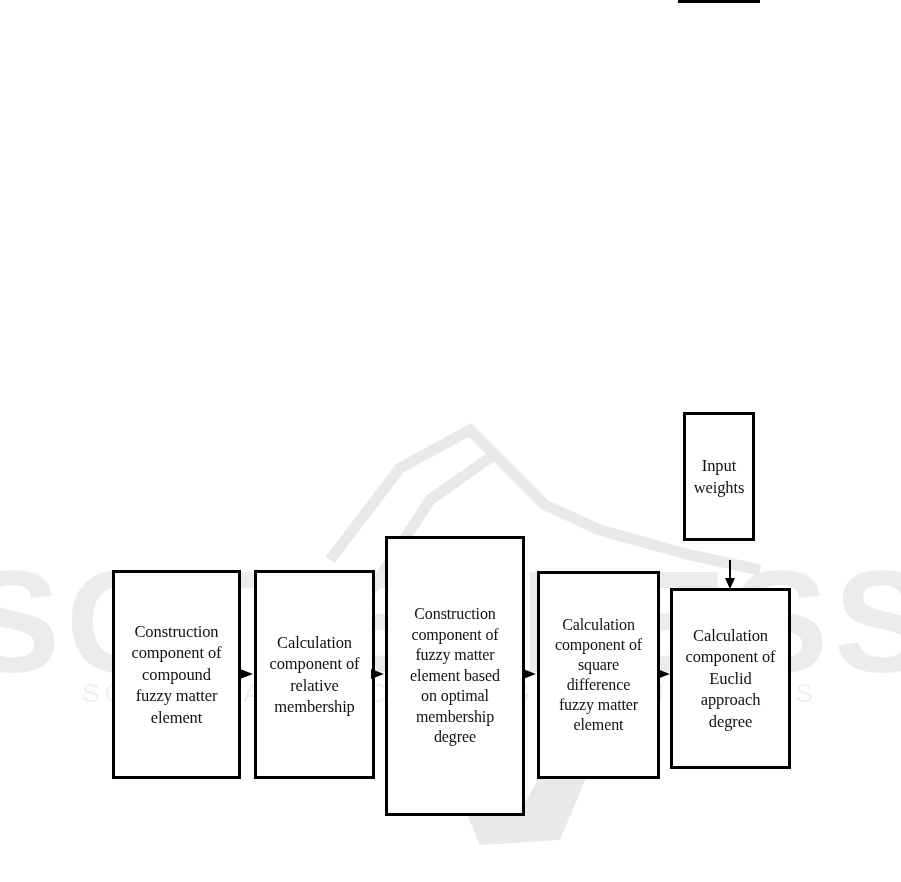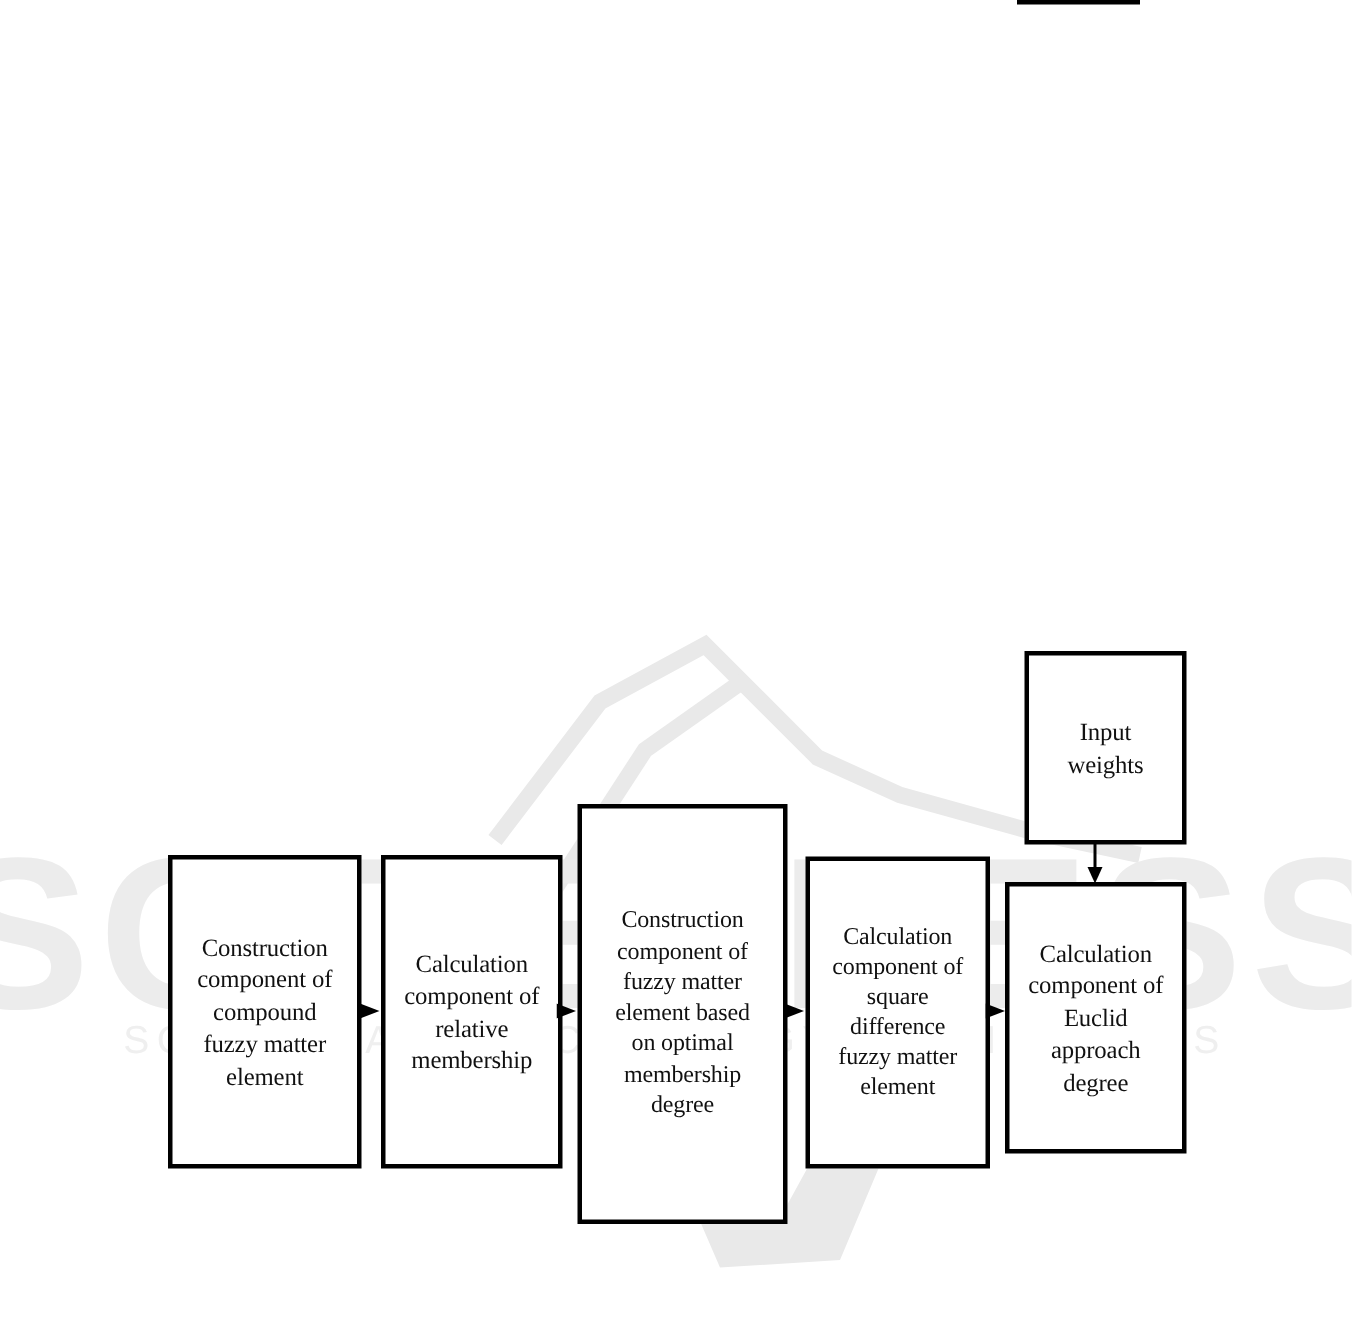--- a/index.html
+++ b/index.html
@@ -67,21 +67,21 @@
     white-space: pre-line;
     letter-spacing: -0.1px;
   }
 
   
   #box-compound       { left: 112px; top: 570px; width: 129px; height: 209px; }
   #box-relative       { left: 254px; top: 570px; width: 121px; height: 209px; }
   #box-optimal        { left: 385px; top: 536px; width: 140px; height: 280px; }
   #box-square         { left: 537px; top: 571px; width: 123px; height: 208px; }
   #box-euclid         { left: 670px; top: 588px; width: 121px; height: 181px; }
-  #box-input-weights  { left: 683px; top: 434px; width: 108px; height: 129px; }
+  #box-input-weights  { left: 683px; top: 412px; width: 72px; height: 129px; }
 
   #box-optimal .box-label { font-size: 16px; line-height: 1.28; }
   #box-square  .box-label { font-size: 16px; line-height: 1.26; }
 
   
   .arrow-h {
     position: absolute;
     width: 14px;
     height: 18px;
     z-index: 4;

